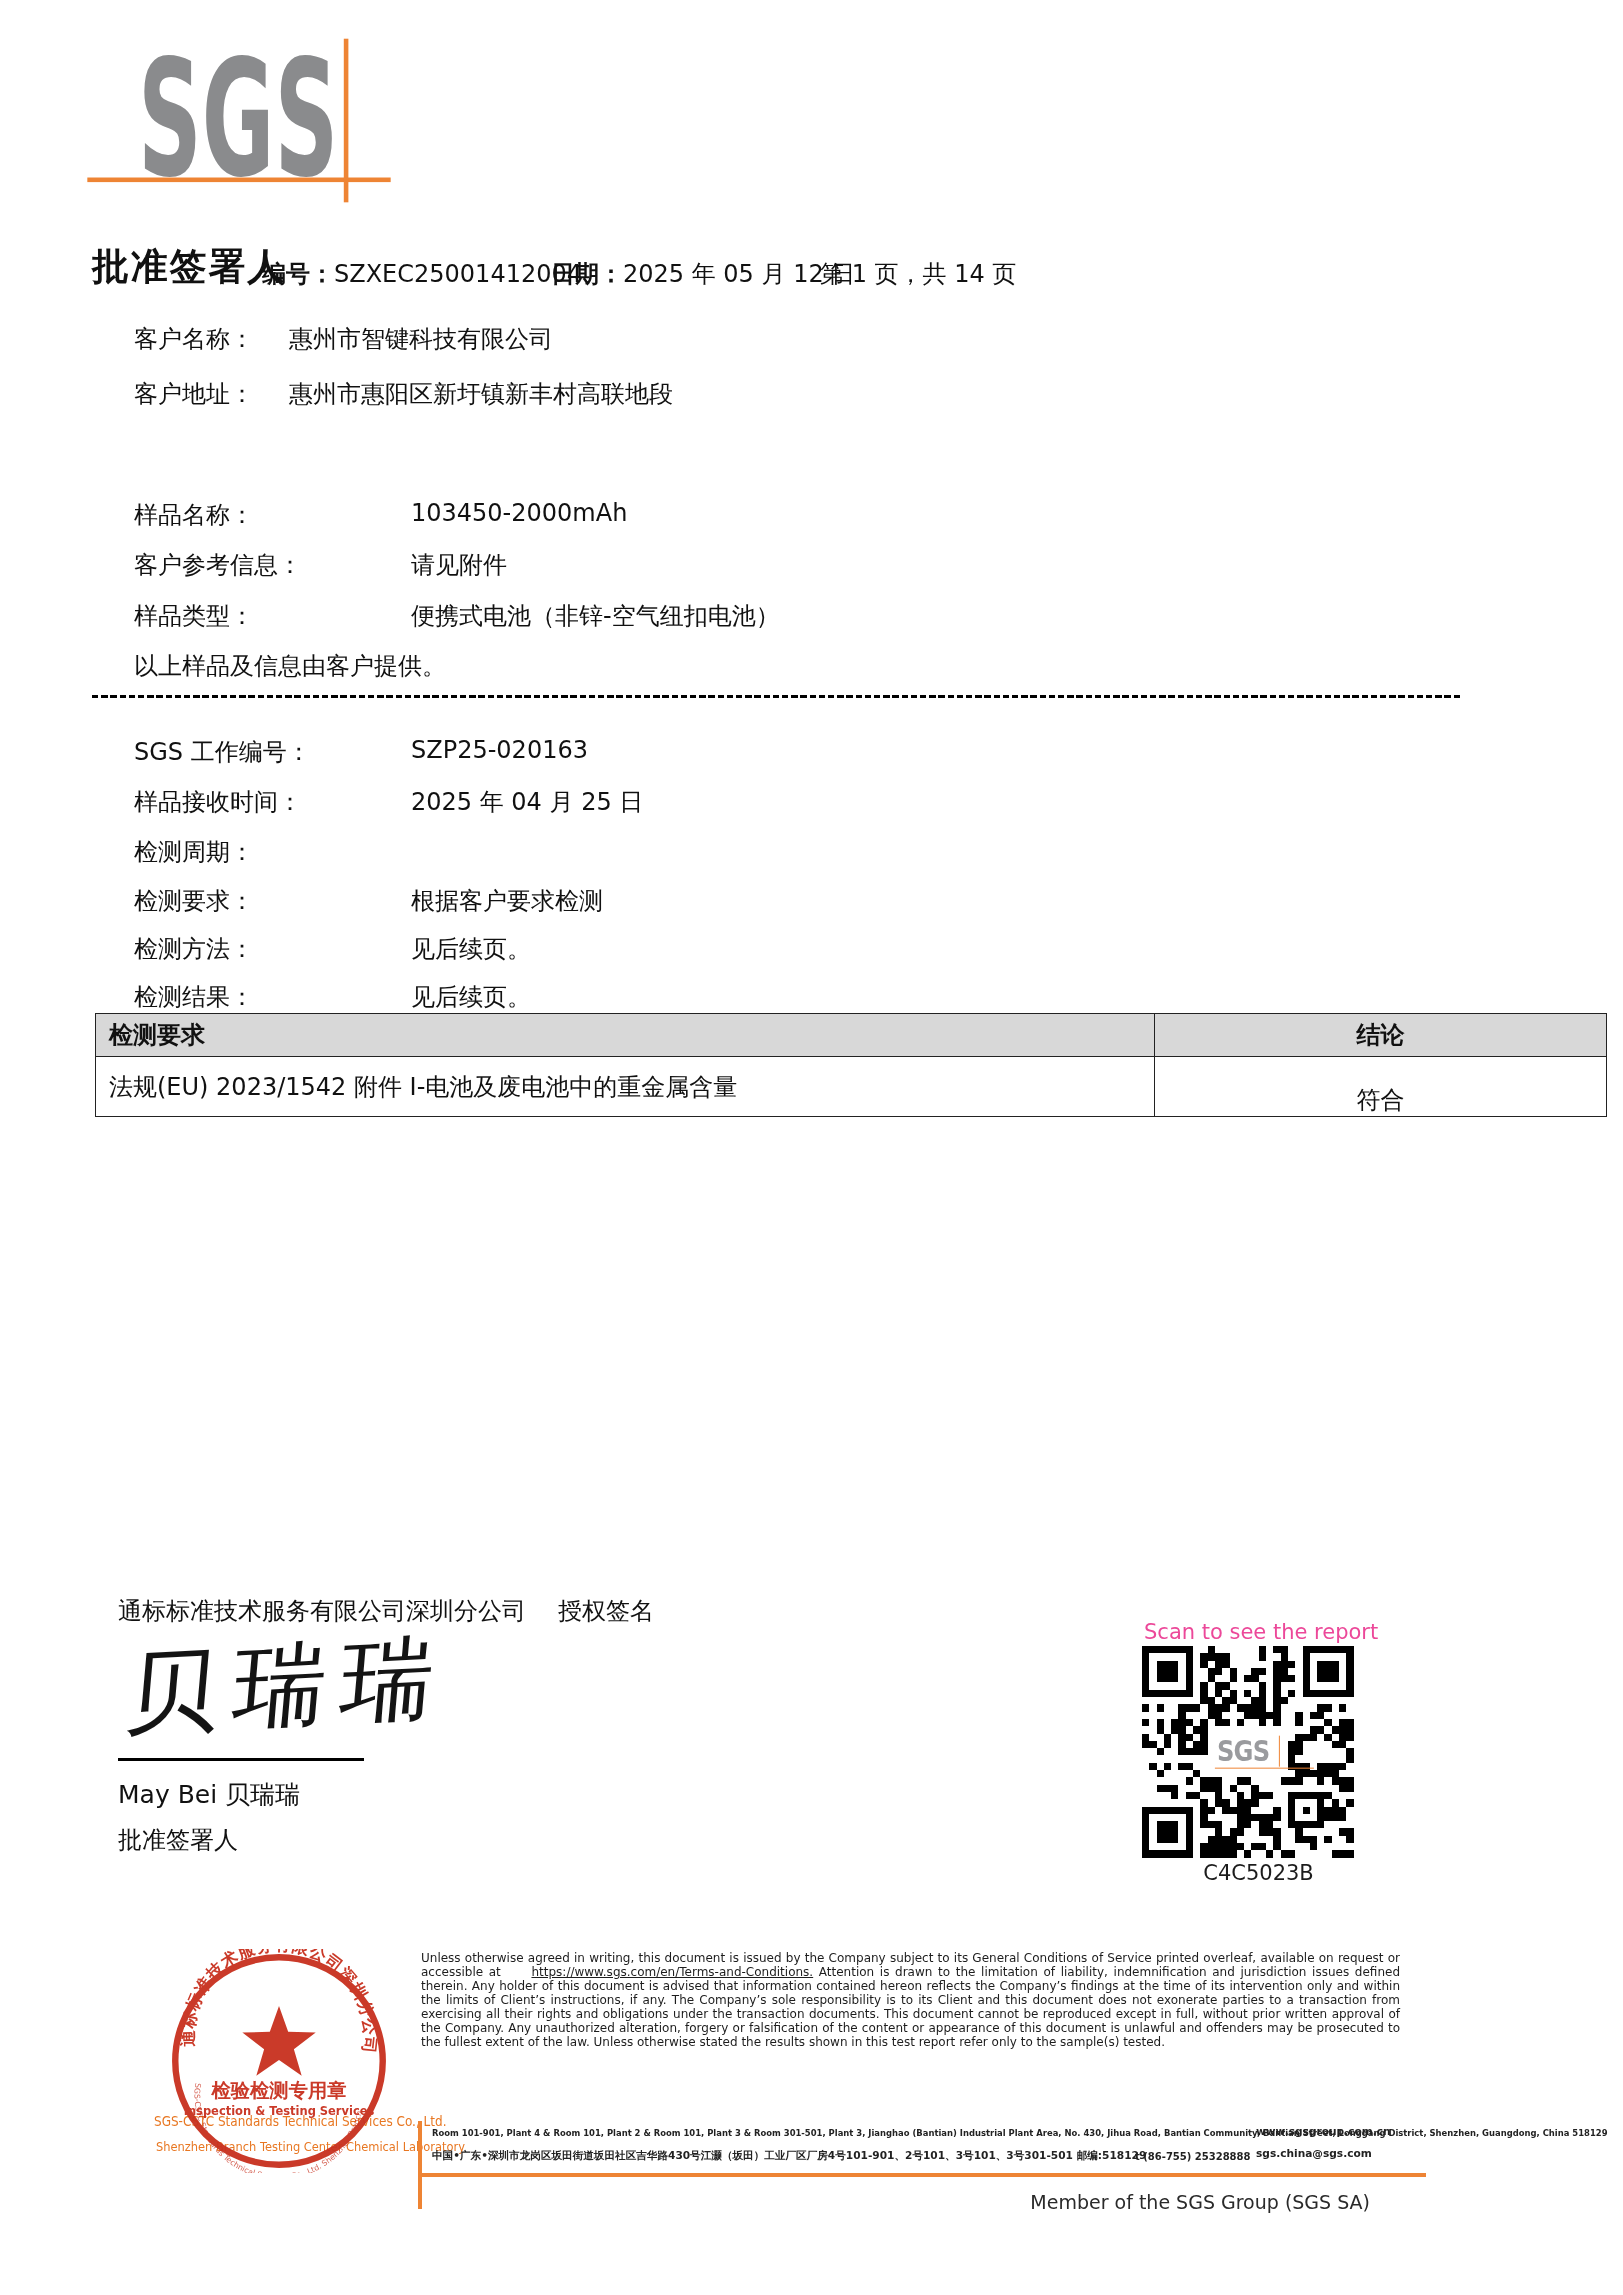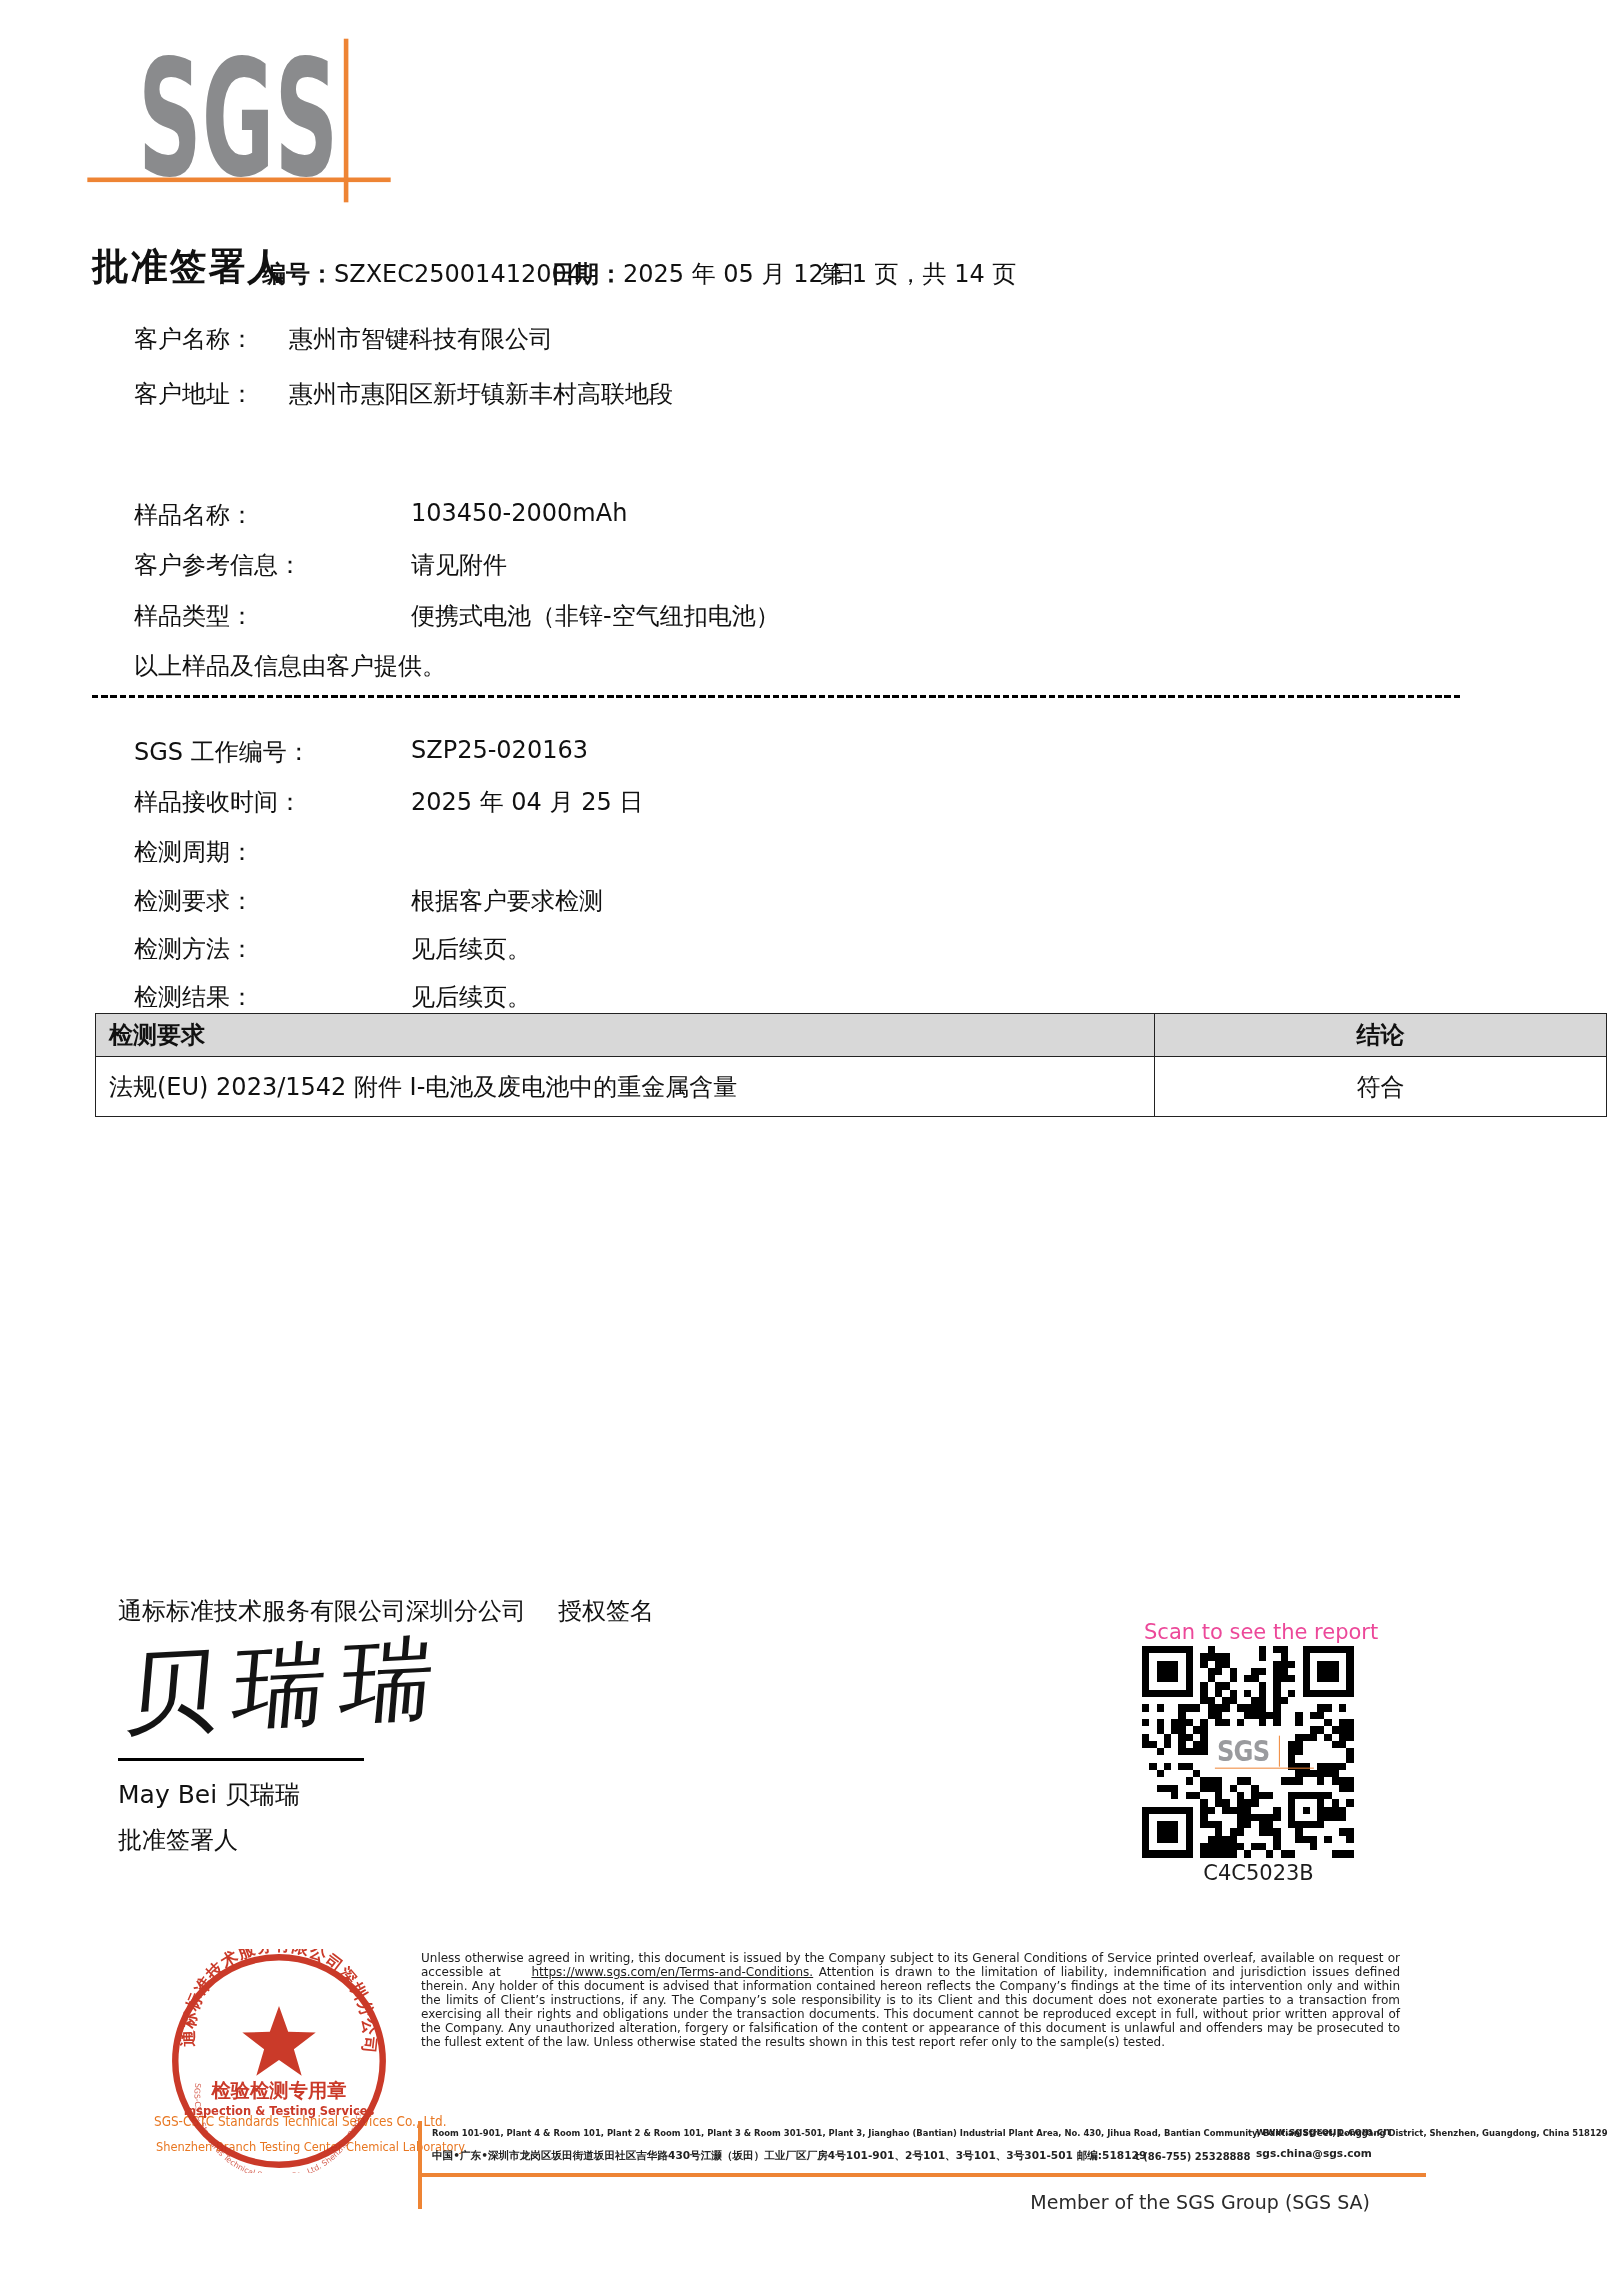--- a/index.html
+++ b/index.html
@@ -21,21 +21,21 @@
   
   .line{position:absolute;left:16px;width:100%;height:37px;font-size:24px;}
   .line span{position:absolute;white-space:nowrap;}
 
   .dashline{position:absolute;left:92px;top:695px;width:1370px;height:2.8px;
     background:repeating-linear-gradient(90deg,#000 0 6.4px,transparent 6.4px 9.2px);}
 
   
   .rtable{position:absolute;left:95px;top:1013px;width:1512px;border:1.8px solid #222;box-sizing:border-box;font-size:24px;}
   .rt-header{display:flex;background:#d8d8d8;border-bottom:1.8px solid #222;height:42px;align-items:center;font-weight:bold;}
-  .rt-row{display:flex;height:59px;align-items:center;background:#fff;}
+  .rt-row{display:flex;height:59px;align-items:flex-end;background:#fff;}
   .rt-c1{width:1059px;padding-left:13px;box-sizing:border-box;border-right:1.8px solid #222;height:100%;display:flex;align-items:center;}
   .rt-c2{flex:1;text-align:center;}
 
   
   .sig-company{position:absolute;left:118px;top:1595px;font-size:24px;white-space:nowrap;}
   .sig-auth{position:absolute;left:558px;top:1595px;font-size:24px;white-space:nowrap;}
   .sig-script{position:absolute;left:127px;top:1624px;font-size:92px;color:#141414;
     transform:skewX(-8deg) rotate(-3deg);letter-spacing:14.7px;white-space:nowrap;}
   .sig-line{position:absolute;left:118px;top:1758px;width:246px;height:2.8px;background:#000;}
   .sig-name{position:absolute;left:118px;top:1778px;font-size:25px;white-space:nowrap;}

